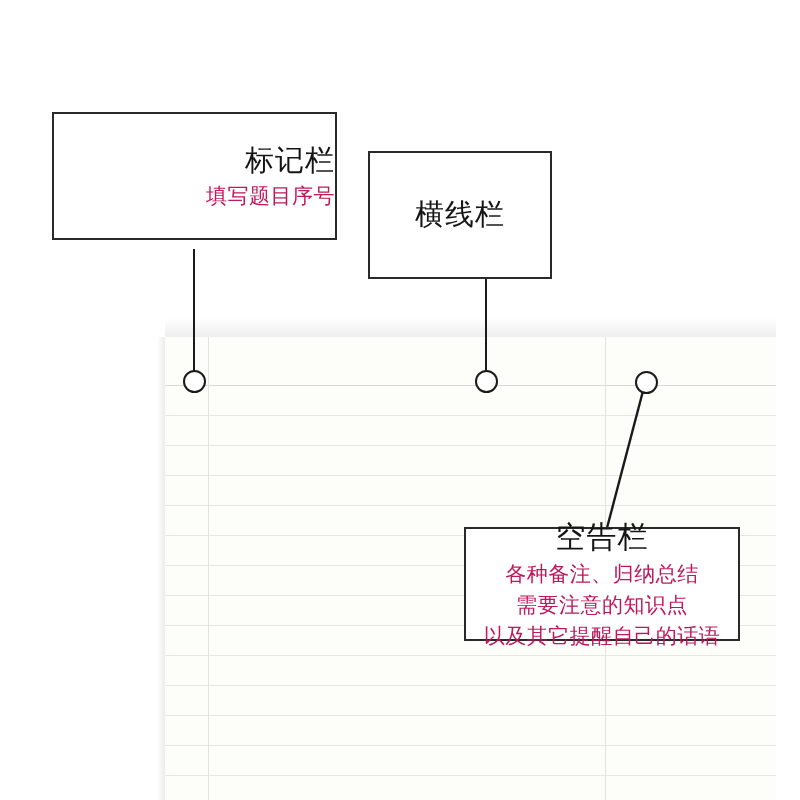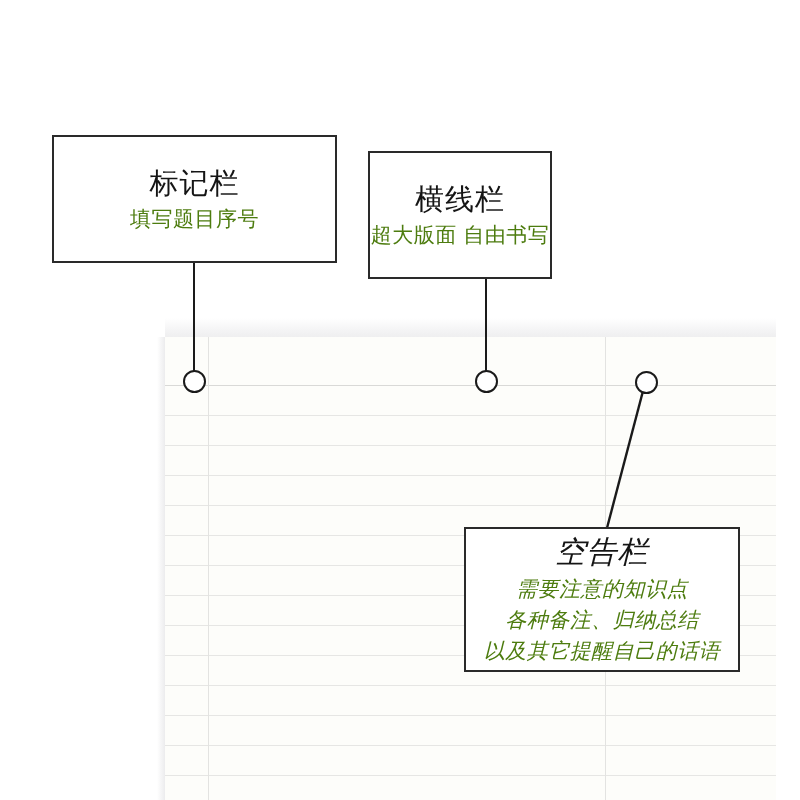--- a/index.html
+++ b/index.html
@@ -82,27 +82,27 @@
     line-height: 38px;
     letter-spacing: 1px;
     font-weight: 400;
     color: #151515;
     margin-bottom: 2px;
   }
   .callout .c-line {
     font-size: 21px;
     line-height: 30px;
     letter-spacing: 0.5px;
-    color: #4d7c0f;
+    color: #be185d;
     white-space: nowrap;
   }
 
-  #callout-mark   { left: 52px;  top: 135px; width: 285px; height: 128px; }
+  #callout-mark   { left: 52px;  top: 112px; width: 285px; height: 128px; align-items: flex-end; }
   #callout-lines  { left: 368px; top: 119px; width: 184px; height: 128px; margin-top: 32px; }
-  #callout-notes  { left: 464px; top: 527px; width: 276px; height: 145px; font-style: italic; }
+  #callout-notes  { left: 464px; top: 527px; width: 276px; height: 114px; }
   #callout-notes .c-title { font-size: 30px; }
   #callout-notes .c-line  { font-size: 21px; line-height: 31px; }
 
   
   .leader {
     position: absolute;
     background: #1a1a1a;
     z-index: 3;
   }
   .leader-v { width: 2px; }
@@ -166,23 +166,22 @@
   <div class="marker" style="left:475px; top:370px;"></div>
   <div class="marker" style="left:635px; top:371px;"></div>
 
   <div class="callout" id="callout-mark">
     <div class="c-title">标记栏</div>
     <div class="c-line">填写题目序号</div>
   </div>
 
   <div class="callout" id="callout-lines">
     <div class="c-title">横线栏</div>
-    <div class="c-line">超大版面 自由书写</div>
   </div>
 
   <div class="callout" id="callout-notes">
     <div class="c-title">空告栏</div>
+    <div class="c-line">各种备注、归纳总结</div>
     <div class="c-line">需要注意的知识点</div>
-    <div class="c-line">各种备注、归纳总结</div>
     <div class="c-line">以及其它提醒自己的话语</div>
   </div>
 
 </div>
 
 </body></html>

